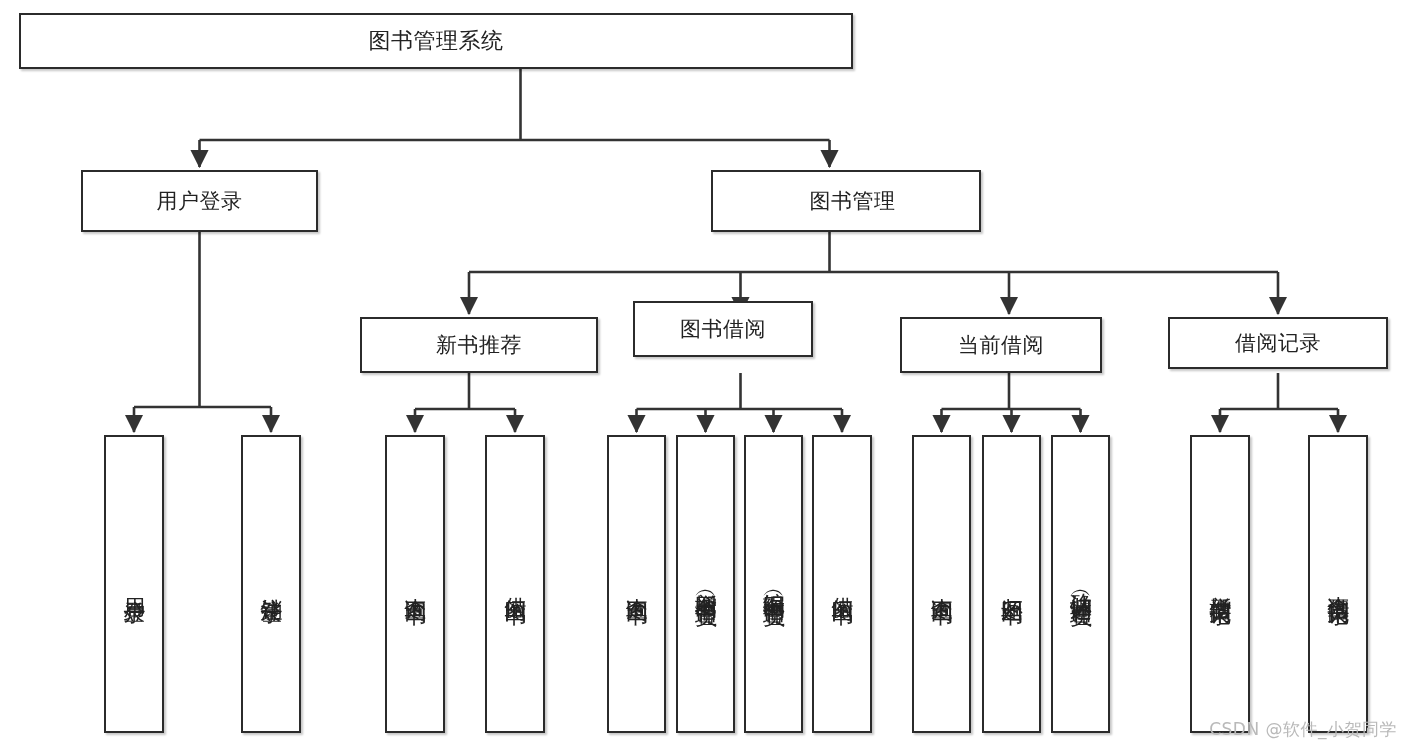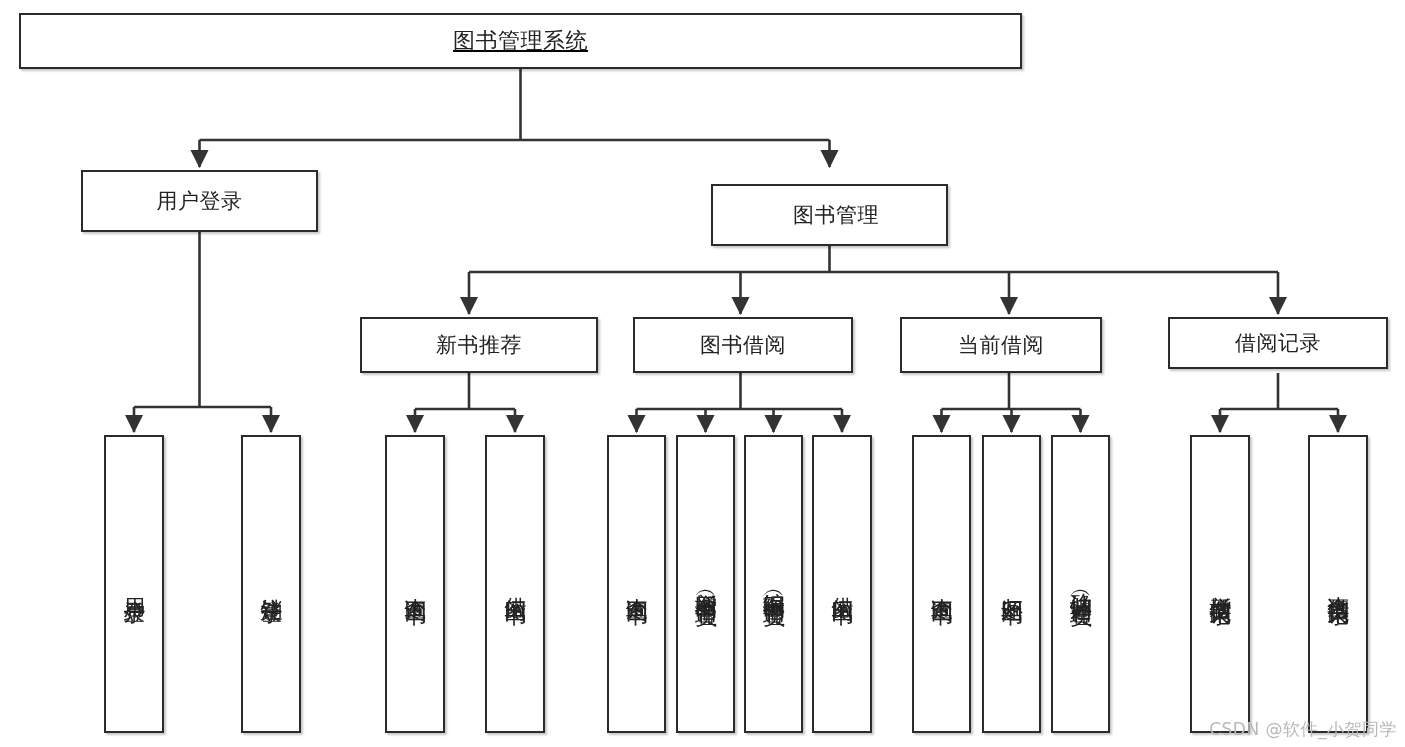--- a/index.html
+++ b/index.html
@@ -109,33 +109,33 @@
         <path d="M 1011.5 409 L 1011.5 432" marker-end="url(#arrow)"></path>
         <path d="M 1080.5 409 L 1080.5 432" marker-end="url(#arrow)"></path>
         <path d="M 1278 373 L 1278 409"></path>
         <path d="M 1220 409 L 1338 409"></path>
         <path d="M 1220 409 L 1220 432" marker-end="url(#arrow)"></path>
         <path d="M 1338 409 L 1338 432" marker-end="url(#arrow)"></path>
       </g>
   </svg>
 
   <div id="boxes-layer">
-      <div class="node-box root" style="left: 19px; top: 13px; width: 1003px; height: 56px; text-decoration: underline;">
+      <div class="node-box root" style="left: 19px; top: 13px; width: 834px; height: 56px;">
         <span class="node-label">图书管理系统</span>
       </div>
       <div class="node-box" style="left: 81px; top: 170px; width: 237px; height: 62px;">
         <span class="node-label">用户登录</span>
       </div>
-      <div class="node-box" style="left: 711px; top: 184px; width: 237px; height: 62px; padding-left: 13px;">
+      <div class="node-box" style="left: 711px; top: 170px; width: 270px; height: 62px; padding-left: 13px;">
         <span class="node-label">图书管理</span>
       </div>
       <div class="node-box" style="left: 360px; top: 317px; width: 238px; height: 56px;">
         <span class="node-label">新书推荐</span>
       </div>
-      <div class="node-box" style="left: 633px; top: 317px; width: 220px; height: 56px;">
+      <div class="node-box" style="left: 633px; top: 301px; width: 180px; height: 56px;">
         <span class="node-label">图书借阅</span>
       </div>
       <div class="node-box" style="left: 900px; top: 317px; width: 202px; height: 56px;">
         <span class="node-label">当前借阅</span>
       </div>
       <div class="node-box" style="left: 1168px; top: 317px; width: 220px; height: 52px;">
         <span class="node-label">借阅记录</span>
       </div>
       <div class="node-box vertical" style="left: 104px; top: 435px; width: 60px; height: 298px;">
         <span class="node-label">用户登录</span>

